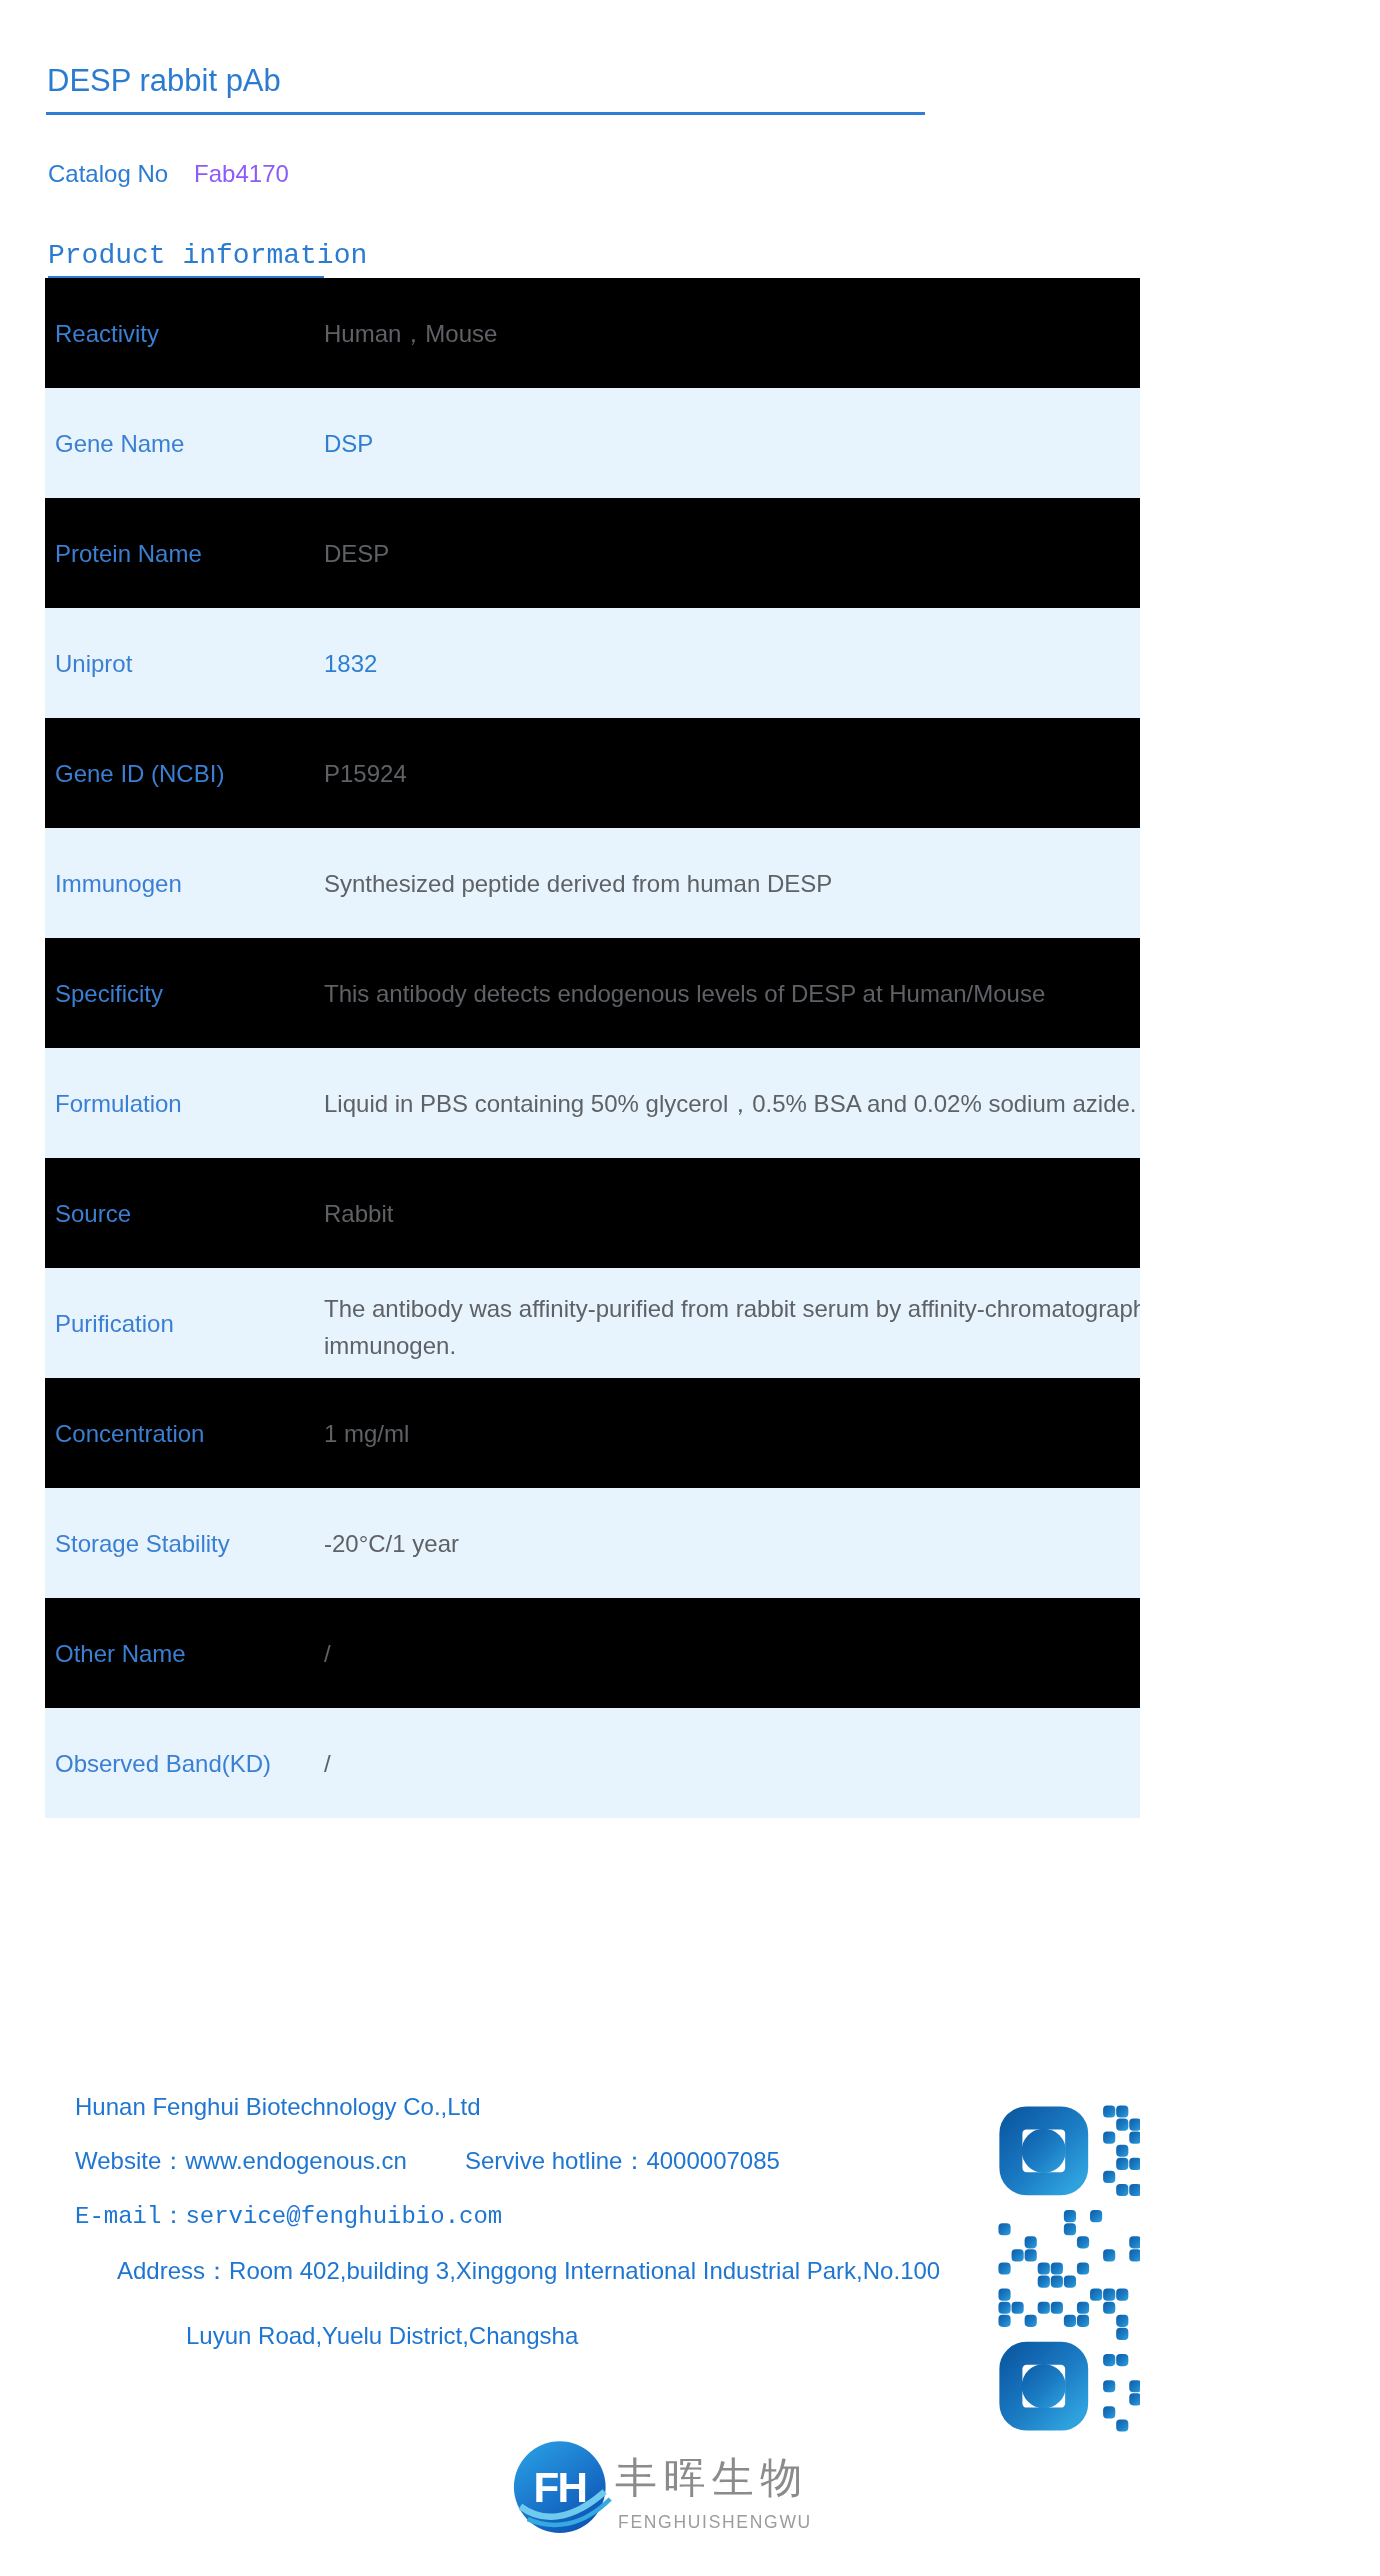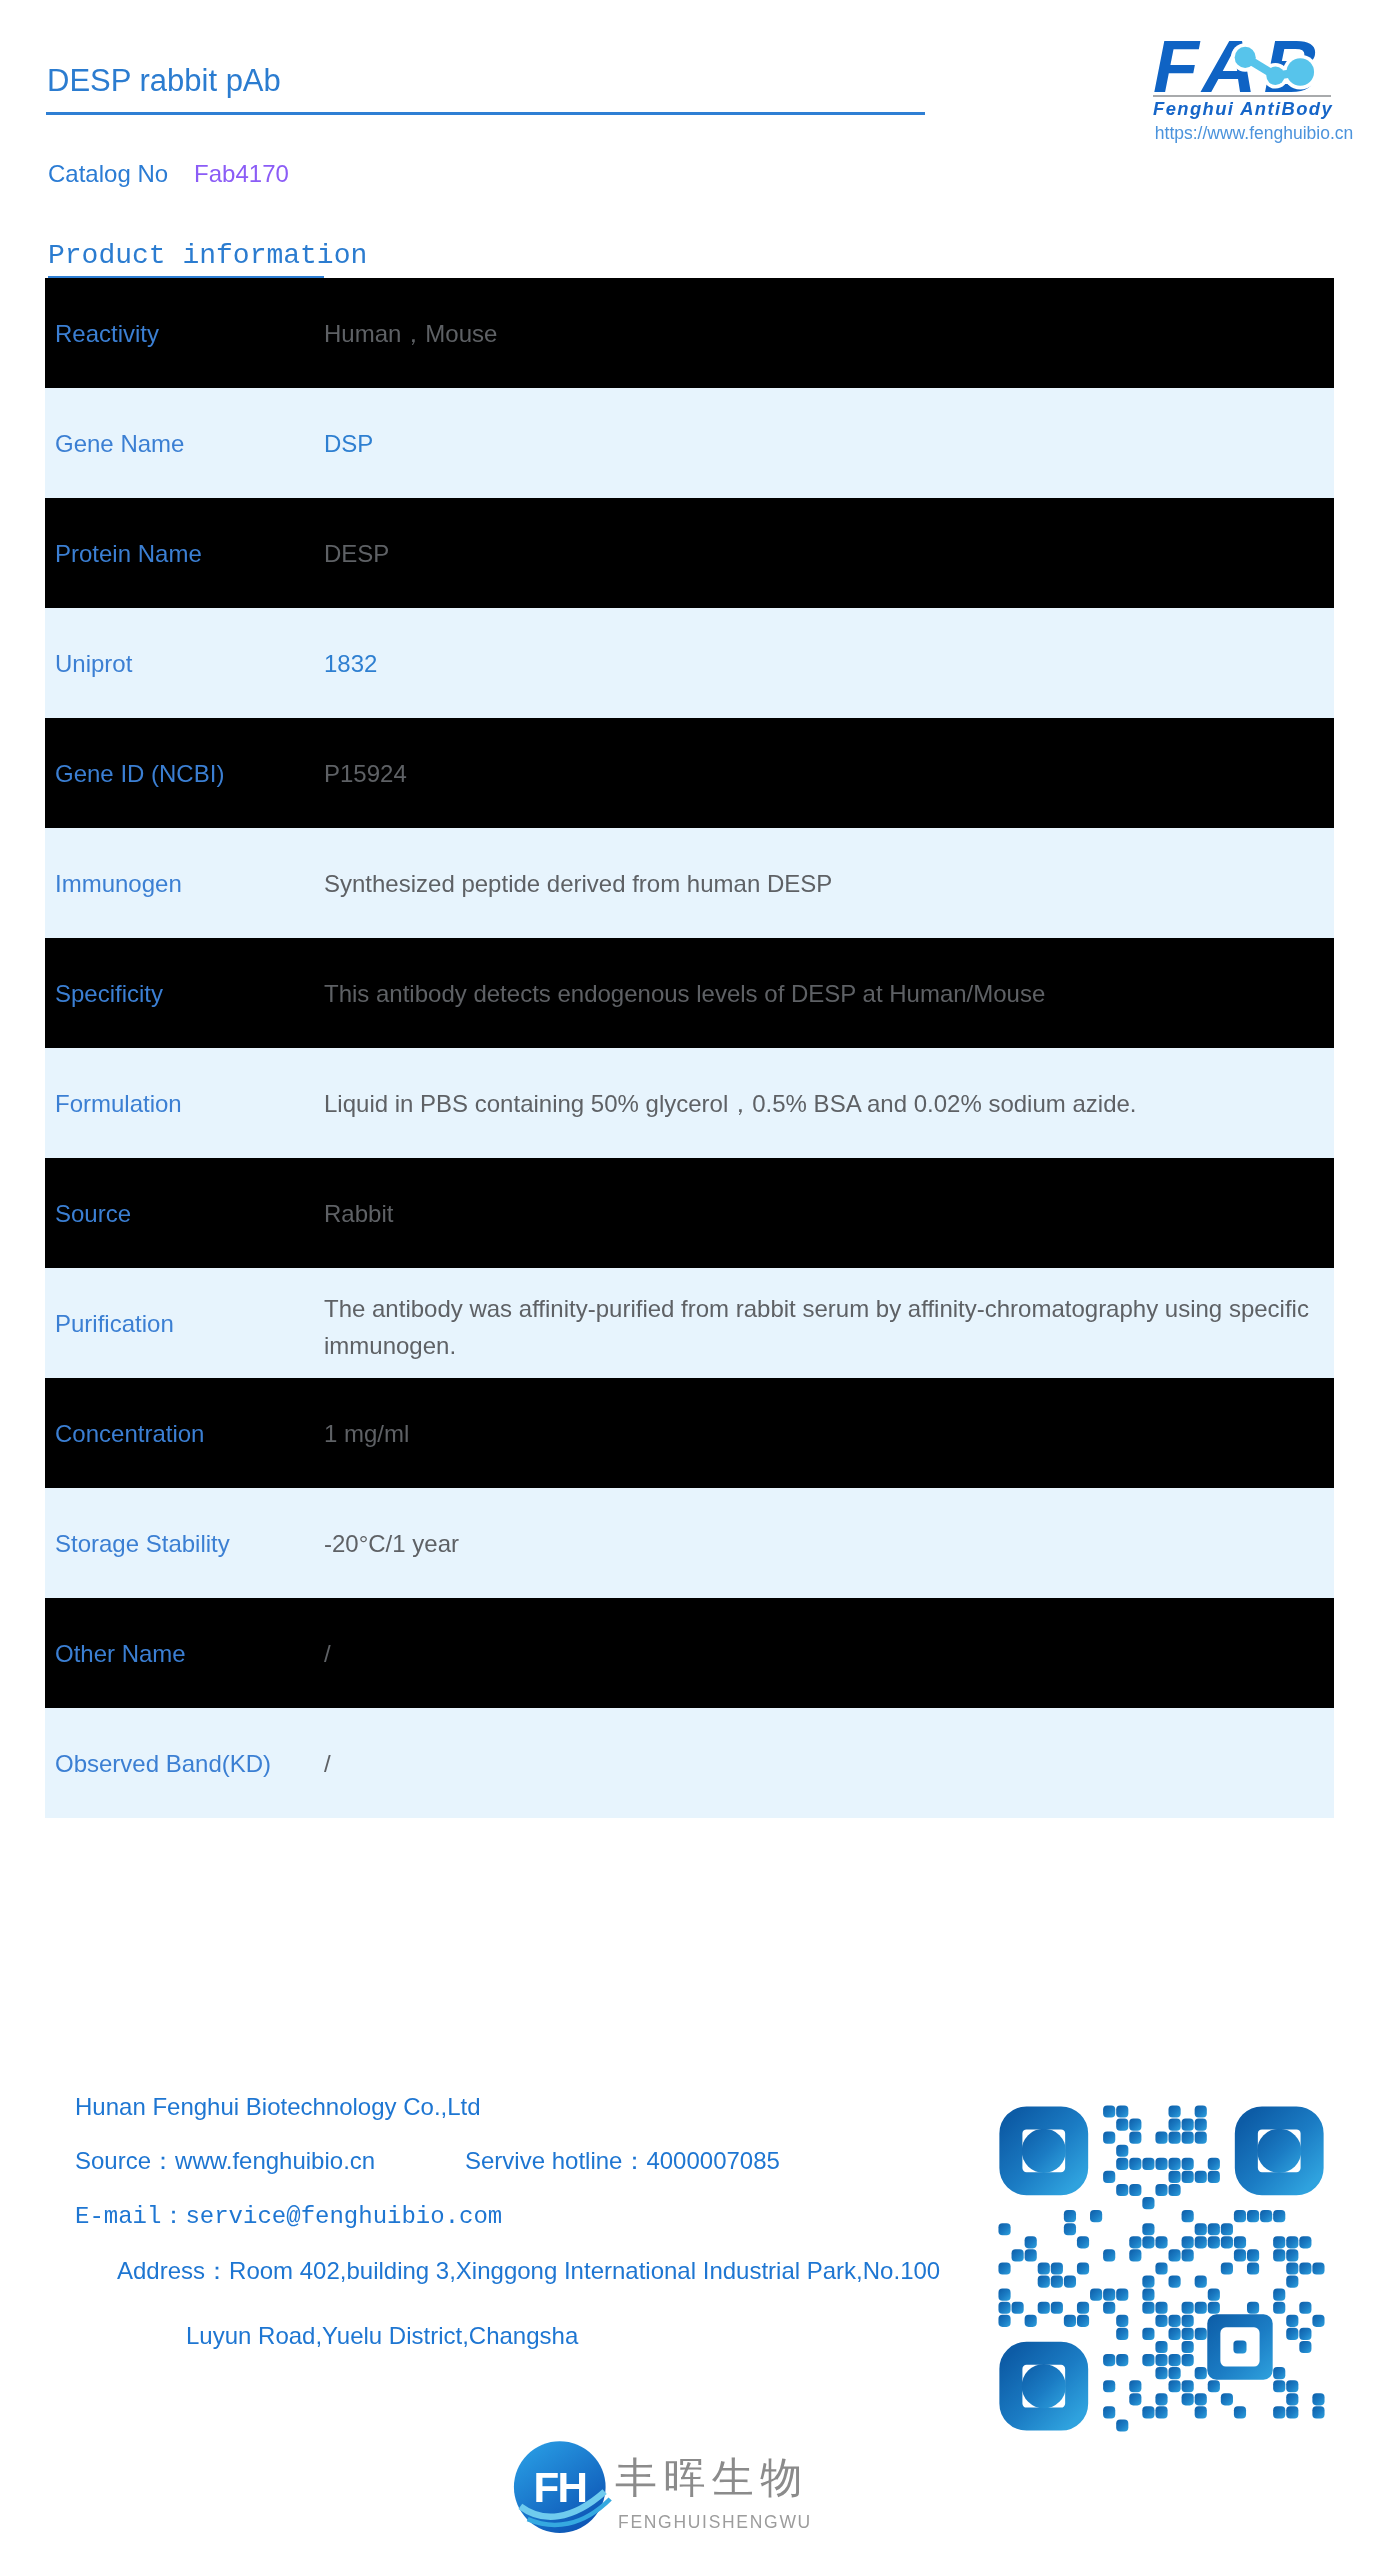--- a/index.html
+++ b/index.html
@@ -1,19 +1,19 @@
 <!DOCTYPE html>
 <html style="font-size:14.7px"><head>
 <meta charset="utf-8">
 <style>
   * { margin: 0; padding: 0; box-sizing: border-box; }
   html, body { background: #ffffff; }
   .page {
     position: relative;
-    width: 1380px;
+    width: 1140px;
     height: 2576px;
     background: #ffffff;
     font-family: "Liberation Sans", "DejaVu Sans", sans-serif;
     overflow: hidden;
   }
 
   
   .title {
     position: absolute; left: 47px; top: 62px;
     font-size: 31px; line-height: 37px;
@@ -195,21 +195,21 @@
       <div class="t-value">/</div>
     </div>
     <div class="t-row">
       <div class="t-label">Observed Band(KD)</div>
       <div class="t-value">/</div>
     </div>
   </div>
 
   <div class="footer-line fl-1">Hunan Fenghui Biotechnology Co.,Ltd</div>
   <div class="footer-line fl-2">
-    <span>Source：www.fenghuibio.cn</span>
+    <span>Website：www.endogenous.cn</span>
     <span class="hotline">Servive hotline：4000007085</span>
   </div>
   <div class="footer-line fl-3">E-mail：service@fenghuibio.com</div>
   <div class="footer-line fl-4">Address：Room 402,building 3,Xinggong International Industrial Park,No.100</div>
   <div class="footer-line fl-5">Luyun Road,Yuelu District,Changsha</div>
 
   <div class="qr-wrap">
     <svg id="qr-svg" width="327" height="327" viewBox="0 0 355 355">
       <defs>
         <linearGradient id="qrg" x1="0" y1="0" x2="1" y2="1">

